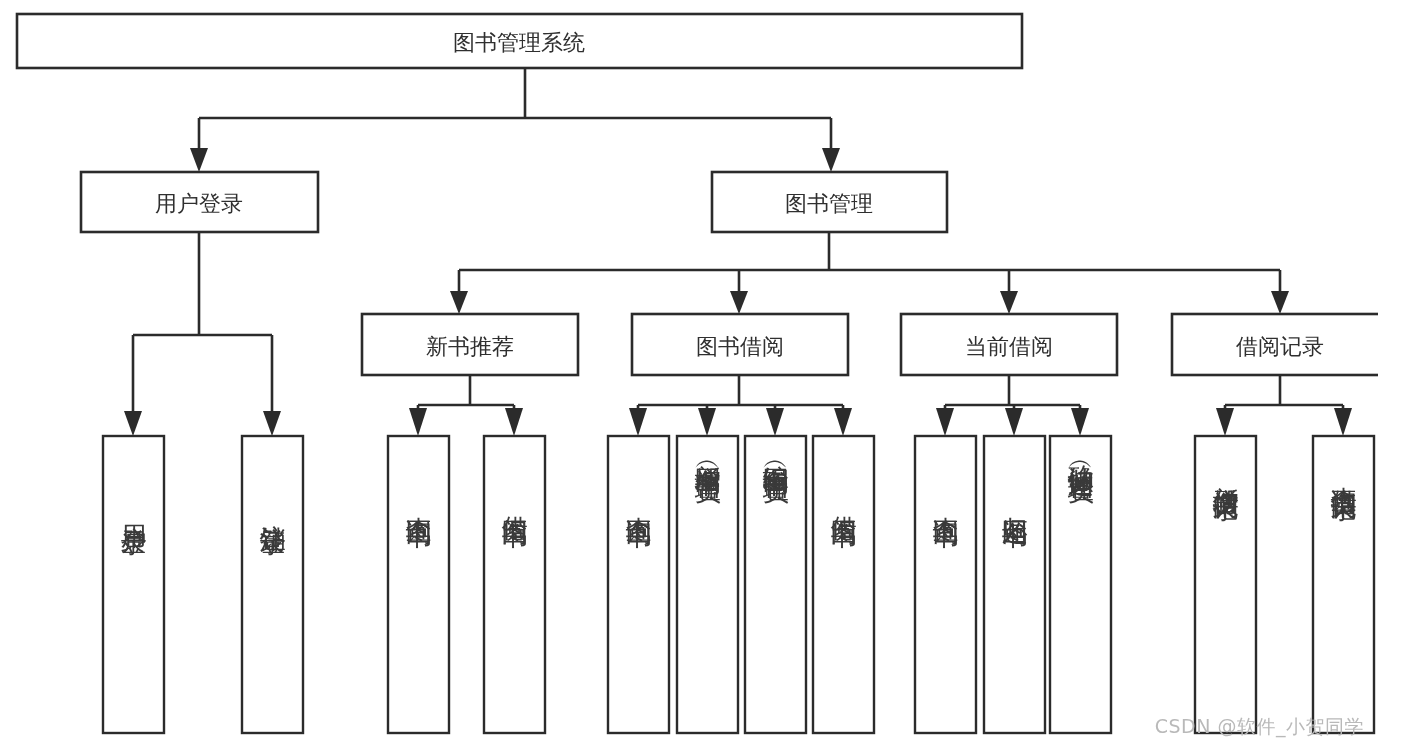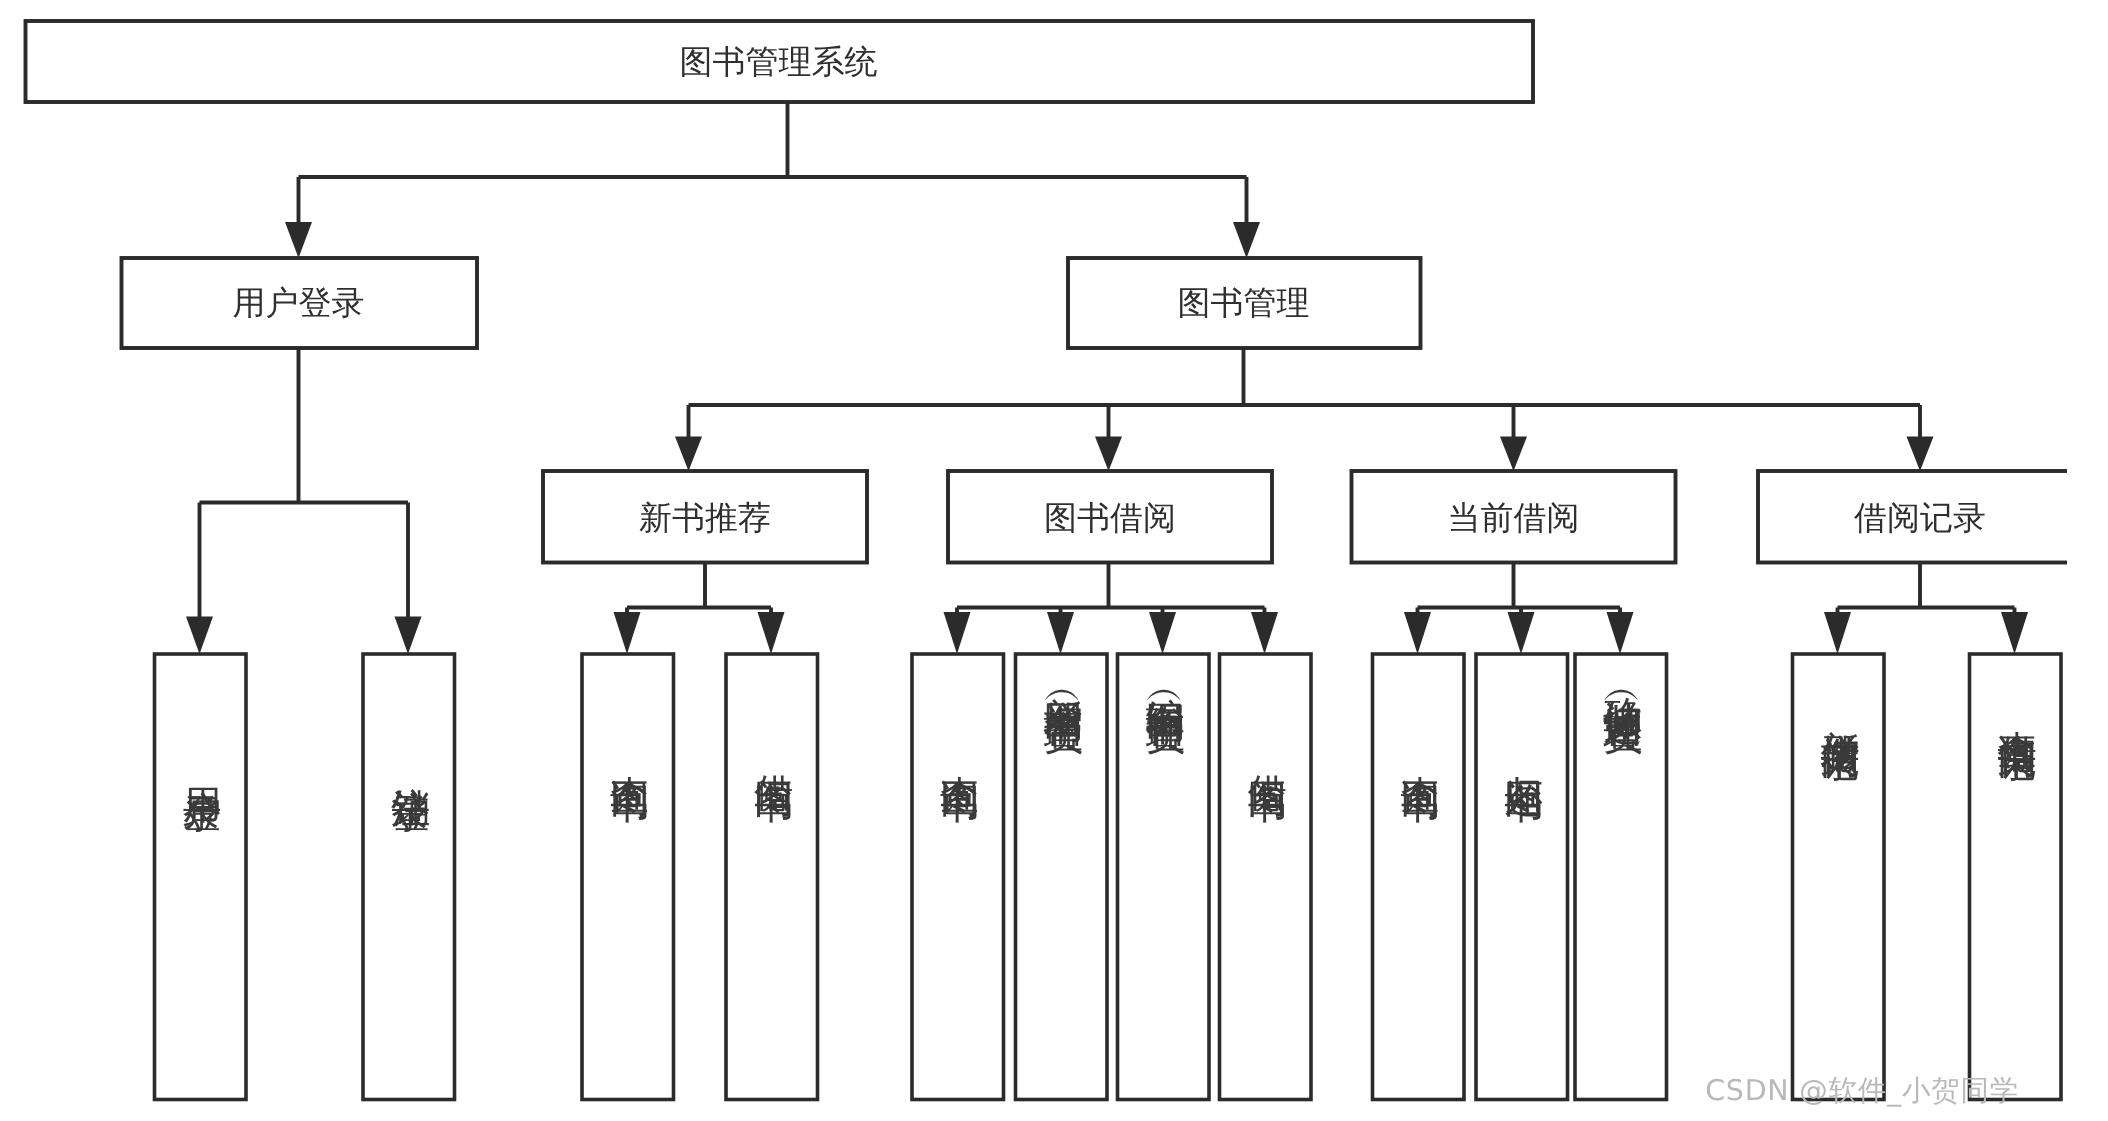--- a/index.html
+++ b/index.html
@@ -62,21 +62,21 @@
     text-orientation: upright;
     font-family: "DejaVu Sans", "Liberation Sans", sans-serif;
     font-size: 26px;
     line-height: 1.06;
     letter-spacing: 2px;
     color: #3a3a3a;
     white-space: nowrap;
   }
   .watermark {
     position: absolute;
-    right: 32px;
+    right: 14px;
     bottom: 7px;
     font-family: "DejaVu Sans", "Liberation Sans", sans-serif;
     font-size: 19px;
     color: #b9b9b9;
     letter-spacing: 0.5px;
     white-space: nowrap;
   }
 </style>
 </head>
 <body>

